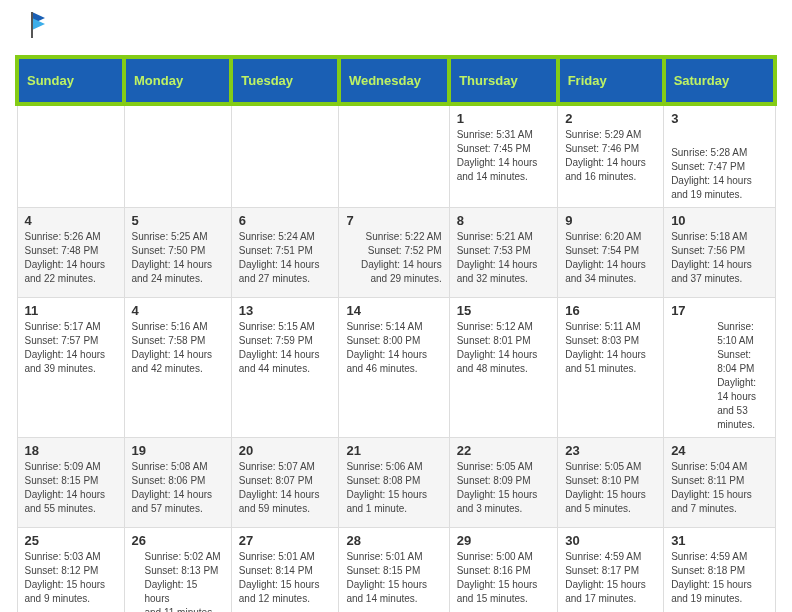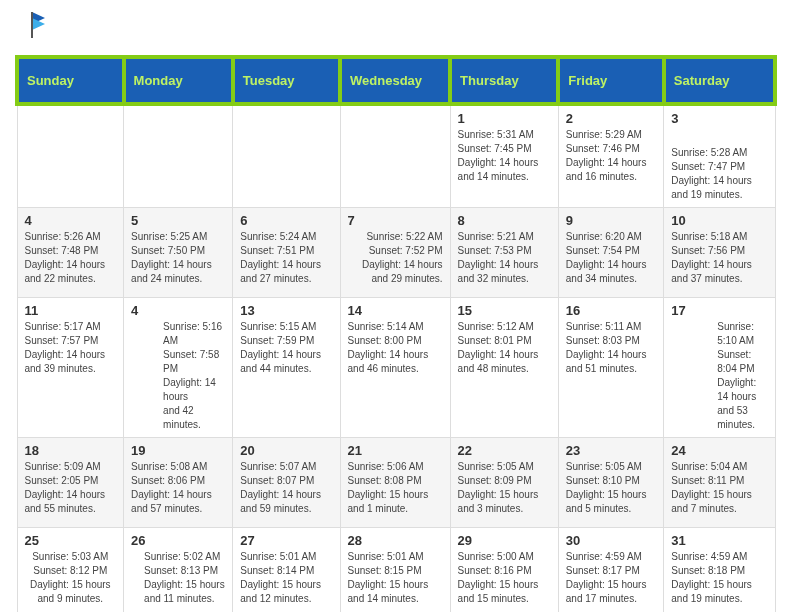--- a/index.html
+++ b/index.html
@@ -209,21 +209,21 @@
         <tr>
           <td>
             <div class="day-number">11</div>
             <div class="day-info" style="white-space: pre-line;">Sunrise: 5:17 AM
 Sunset: 7:57 PM
 Daylight: 14 hours
 and 39 minutes.</div>
           </td>
           <td>
             <div class="day-number">4</div>
-            <div class="day-info" style="white-space: pre-line; margin-left: 32px;">Sunrise: 5:16 AM
+            <div class="day-info" style="white-space: pre-line;">Sunrise: 5:16 AM
 Sunset: 7:58 PM
 Daylight: 14 hours
 and 42 minutes.</div>
           </td>
           <td>
             <div class="day-number">13</div>
             <div class="day-info" style="white-space: pre-line;">Sunrise: 5:15 AM
 Sunset: 7:59 PM
 Daylight: 14 hours
 and 44 minutes.</div>
@@ -254,21 +254,21 @@
             <div class="day-info" style="white-space: pre-line; margin-left: 46px;">Sunrise: 5:10 AM
 Sunset: 8:04 PM
 Daylight: 14 hours
 and 53 minutes.</div>
           </td>
         </tr>
         <tr>
           <td>
             <div class="day-number">18</div>
             <div class="day-info" style="white-space: pre-line;">Sunrise: 5:09 AM
-Sunset: 2:05 PM
+Sunset: 8:15 PM
 Daylight: 14 hours
 and 55 minutes.</div>
           </td>
           <td>
             <div class="day-number">19</div>
             <div class="day-info" style="white-space: pre-line;">Sunrise: 5:08 AM
 Sunset: 8:06 PM
 Daylight: 14 hours
 and 57 minutes.</div>
           </td>
@@ -304,21 +304,21 @@
             <div class="day-number">24</div>
             <div class="day-info" style="white-space: pre-line;">Sunrise: 5:04 AM
 Sunset: 8:11 PM
 Daylight: 15 hours
 and 7 minutes.</div>
           </td>
         </tr>
         <tr>
           <td>
             <div class="day-number">25</div>
-            <div class="day-info" style="white-space: pre-line; text-align: center;">Sunrise: 5:03 AM
+            <div class="day-info" style="white-space: pre-line;">Sunrise: 5:03 AM
 Sunset: 8:12 PM
 Daylight: 15 hours
 and 9 minutes.</div>
           </td>
           <td>
             <div class="day-number">26</div>
             <div class="day-info" style="white-space: pre-line; margin-left: 13px;">Sunrise: 5:02 AM
 Sunset: 8:13 PM
 Daylight: 15 hours
 and 11 minutes.</div>

